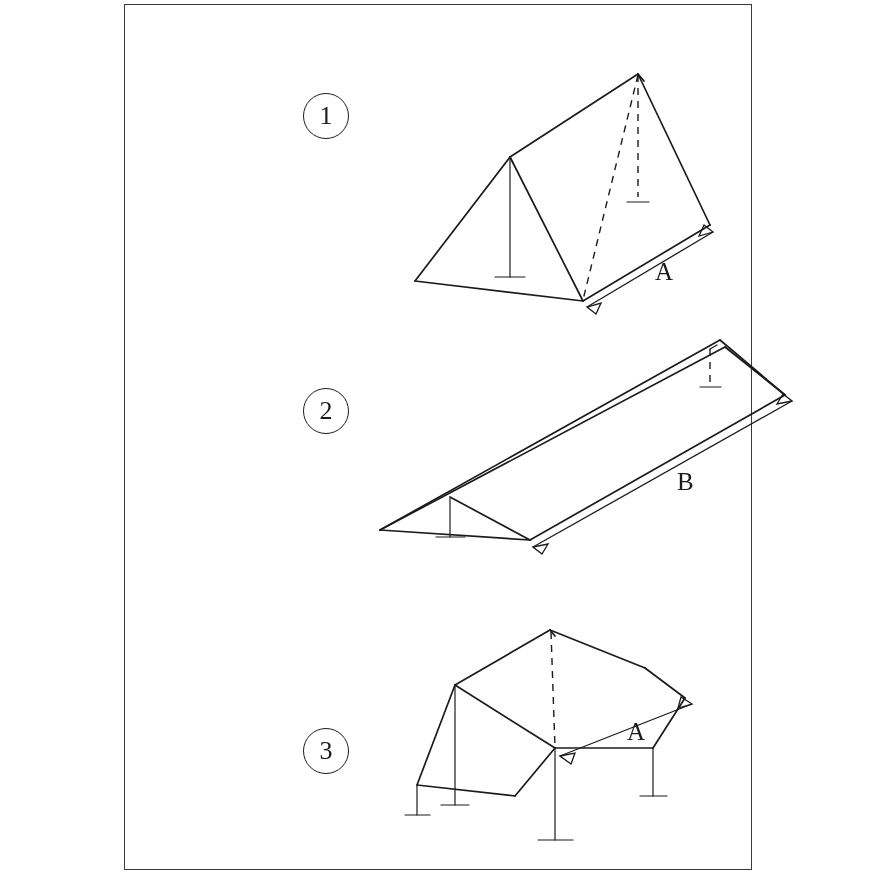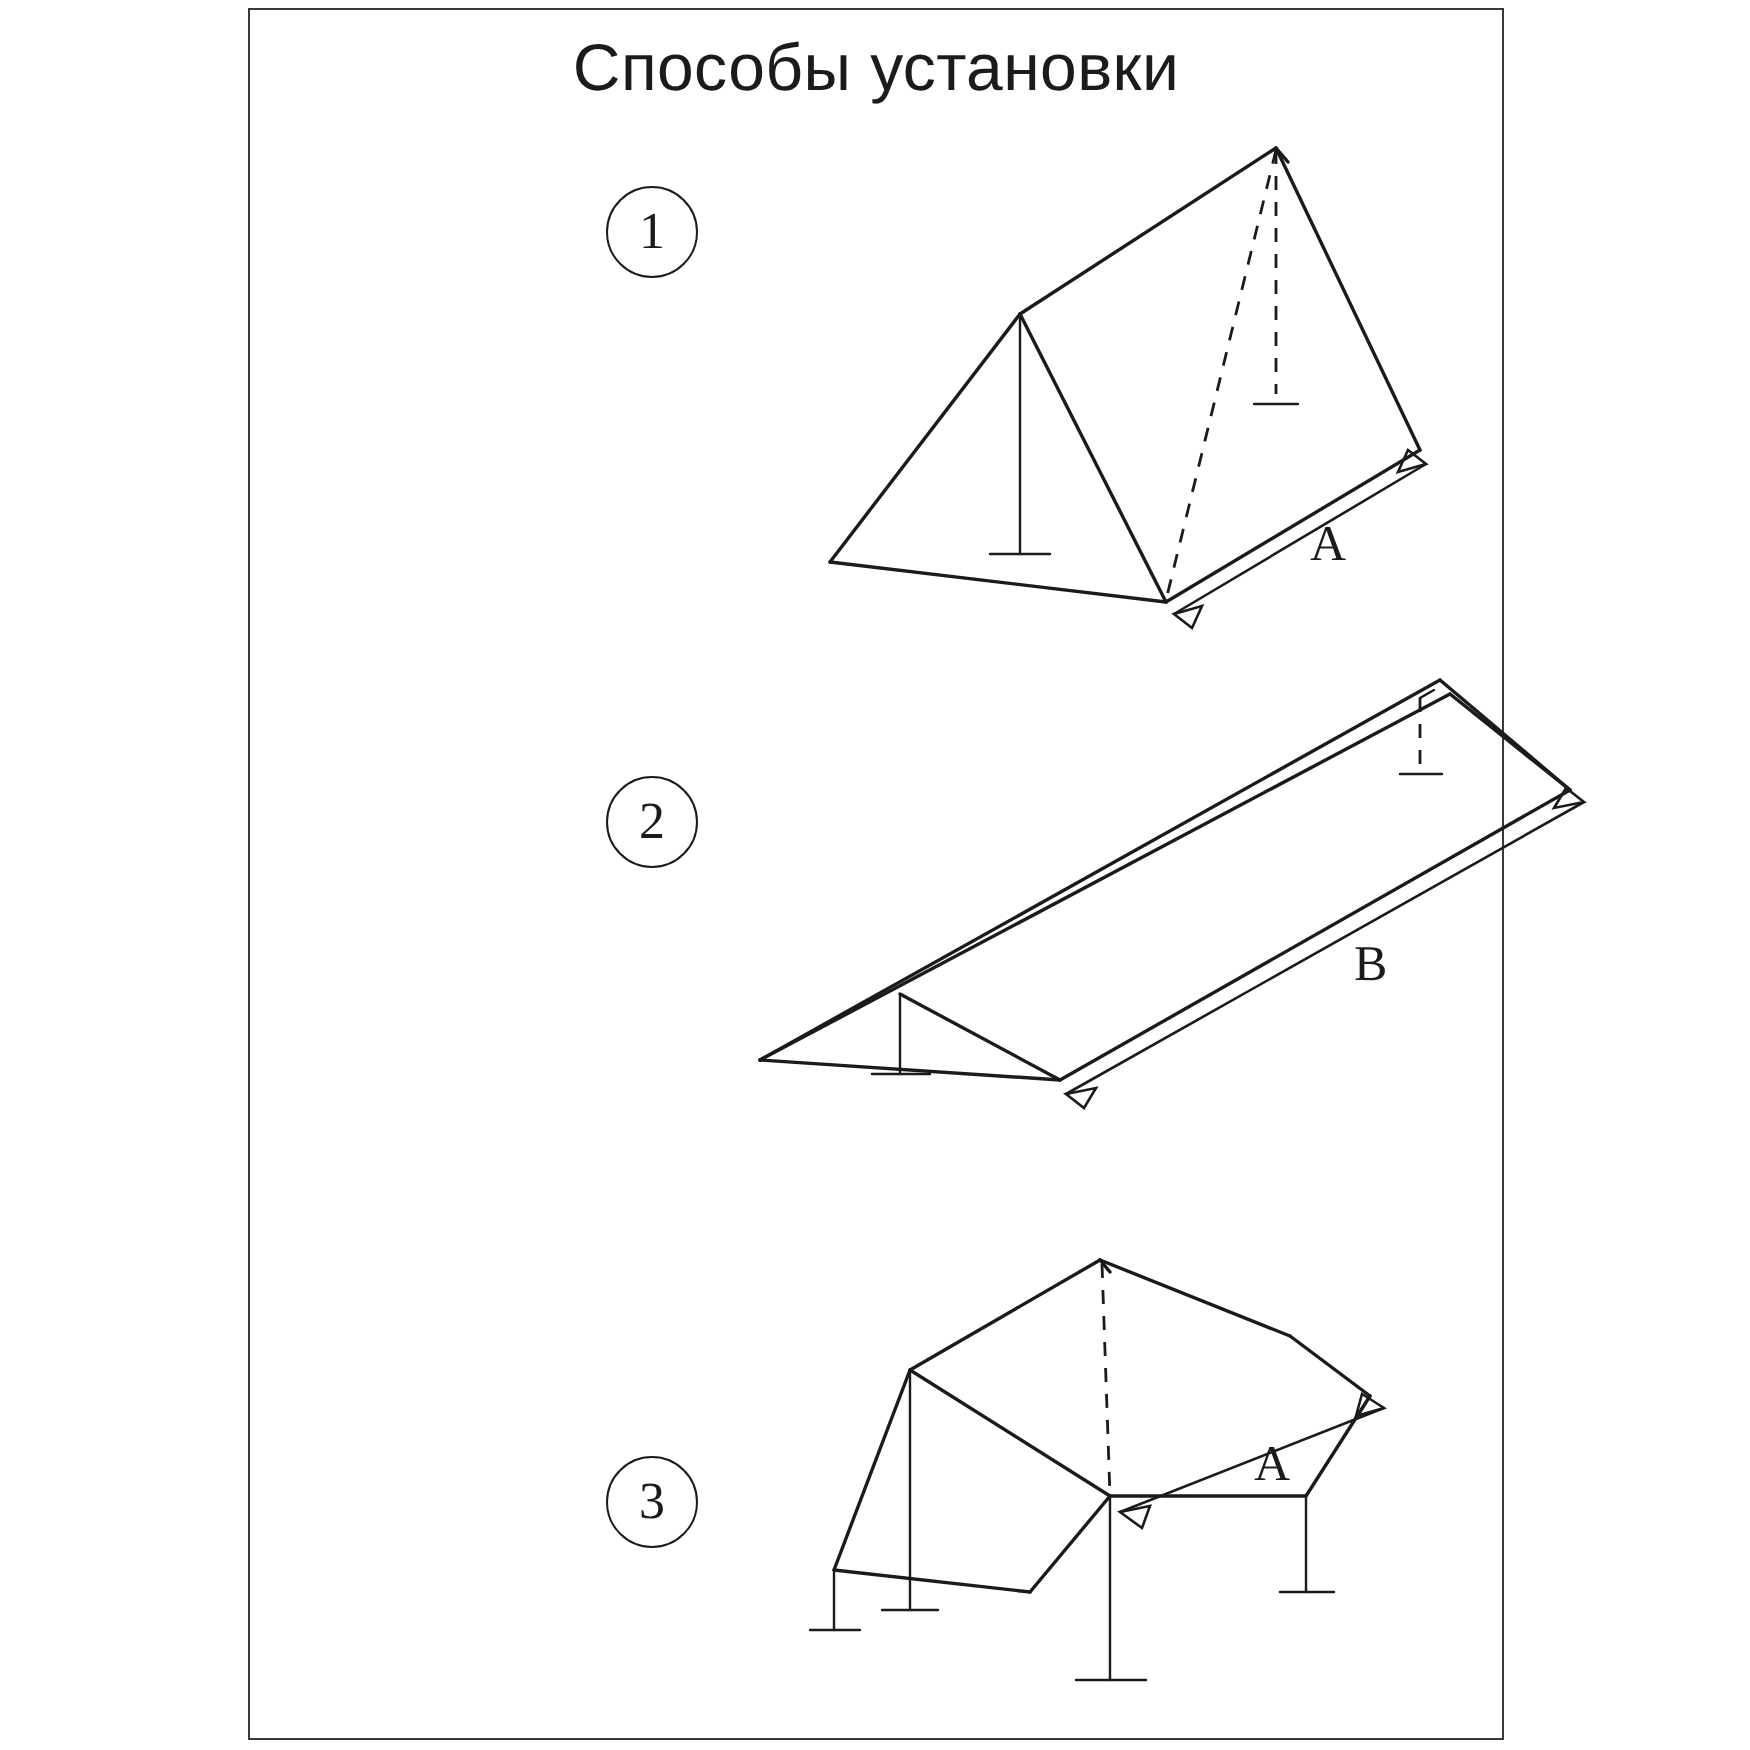--- a/index.html
+++ b/index.html
@@ -72,21 +72,20 @@
   .dash { stroke: #1b1b1b; stroke-width: 1.4; fill: none; stroke-dasharray: 7 6; stroke-linecap: butt; }
   .dim  { stroke: #1b1b1b; stroke-width: 1.3; fill: none; }
   .lbl  { font-family: "Liberation Serif", serif; font-size: 25px; fill: #1b1b1b; }
 </style>
 </head>
 <body>
 
 <div id="page">
   <div class="sheet">
 
-    <div class="title">Способы установки</div>
 
     <div class="step-badge" id="badge1">
       <span>1</span>
     </div>
 
     <div class="figure" id="fig1">
       <svg width="420" height="290" viewBox="0 0 420 290">
 
         <path class="ln" d="M 283 29 L 155 112"></path>
         <path class="ln" d="M 283 29 L 355 180"></path>

